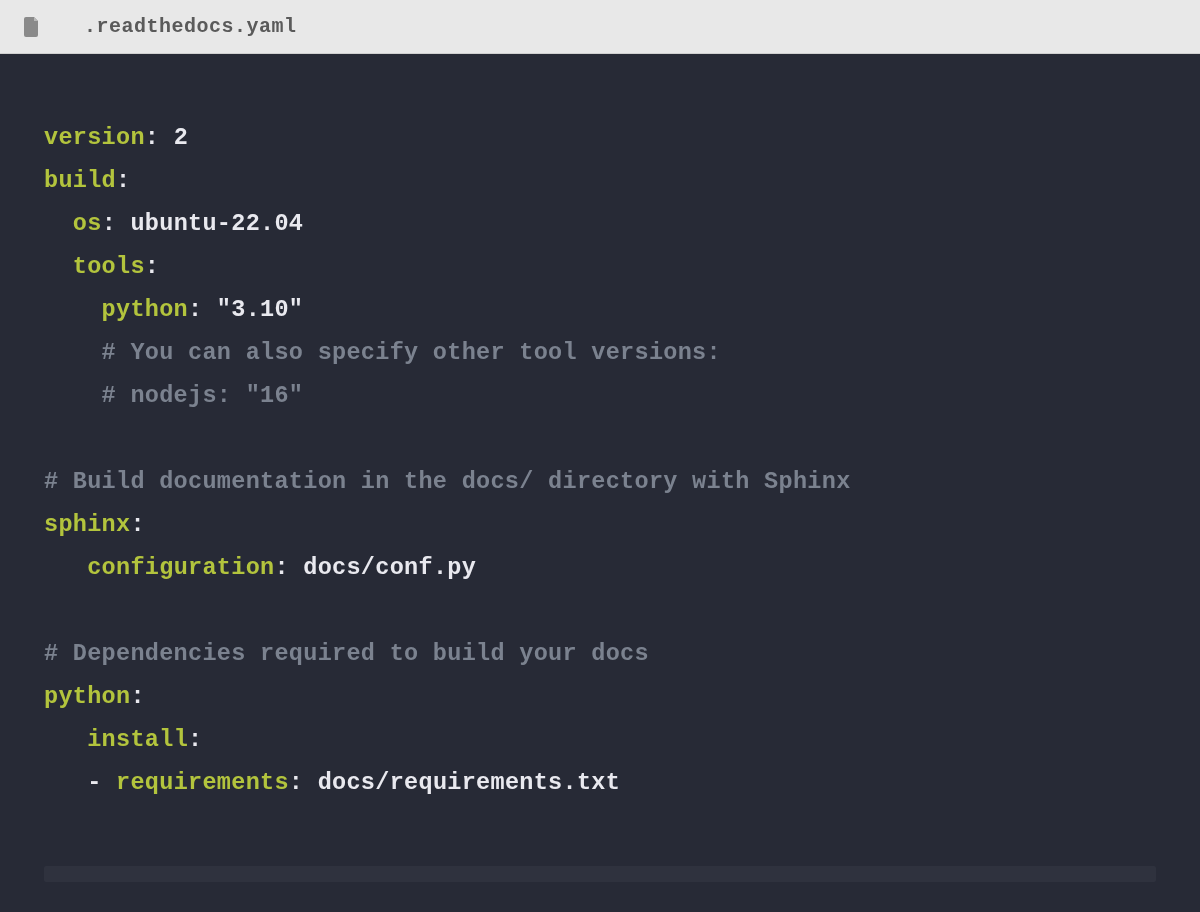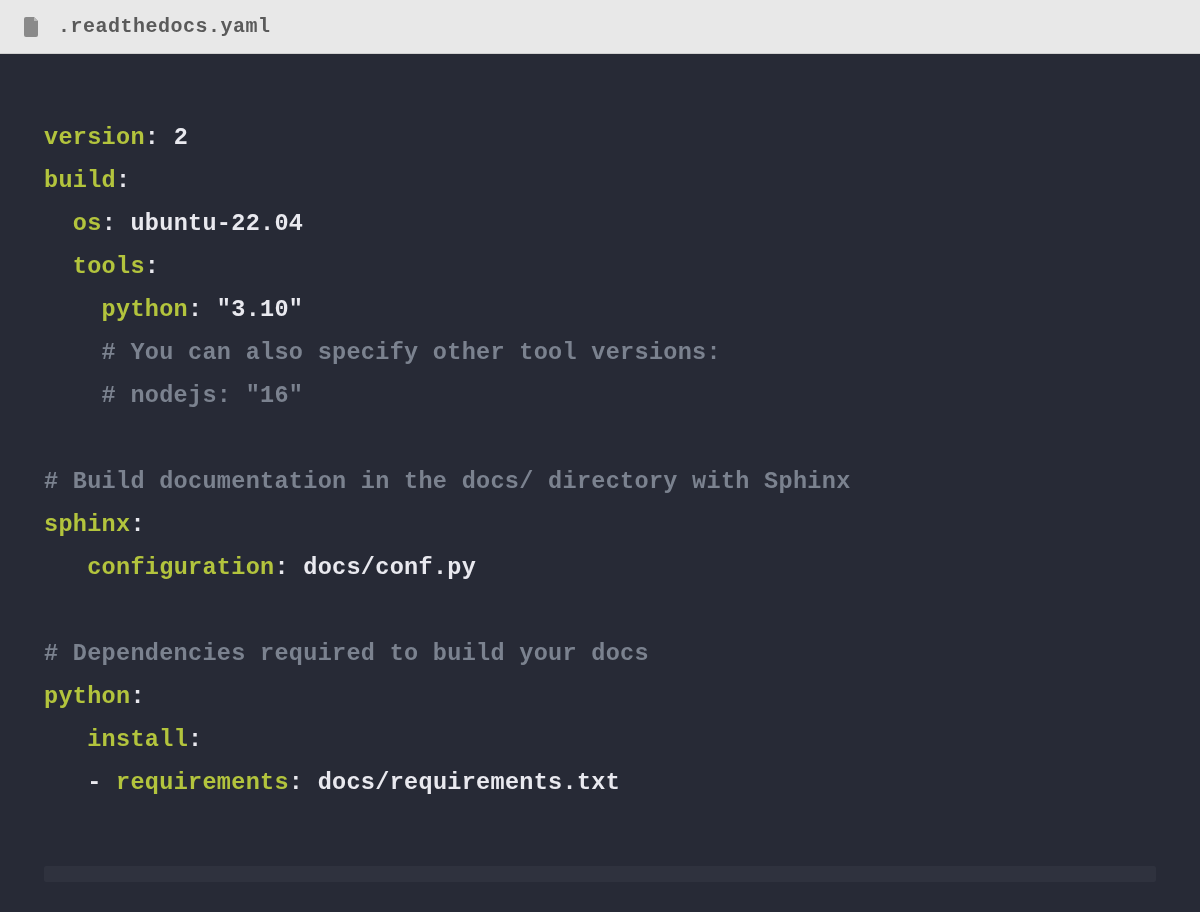--- a/index.html
+++ b/index.html
@@ -21,20 +21,21 @@
       height: 20px;
       margin-right: 18px;
       flex-shrink: 0;
     }
     .filename {
       font-family: "SFMono-Regular", Consolas, "Liberation Mono", Menlo, Courier, monospace;
       font-size: 20px;
       font-weight: 700;
       color: #5a5a5a;
       letter-spacing: 0.5px;
+      margin-left: 26px;
     }
     .editor {
       background: #272a36;
       height: 858px;
       padding: 62px 44px 69px 44px;
       position: relative;
     }
     .code {
       font-family: "SFMono-Regular", Consolas, "Liberation Mono", Menlo, Courier, monospace;
       font-size: 23.5px;

